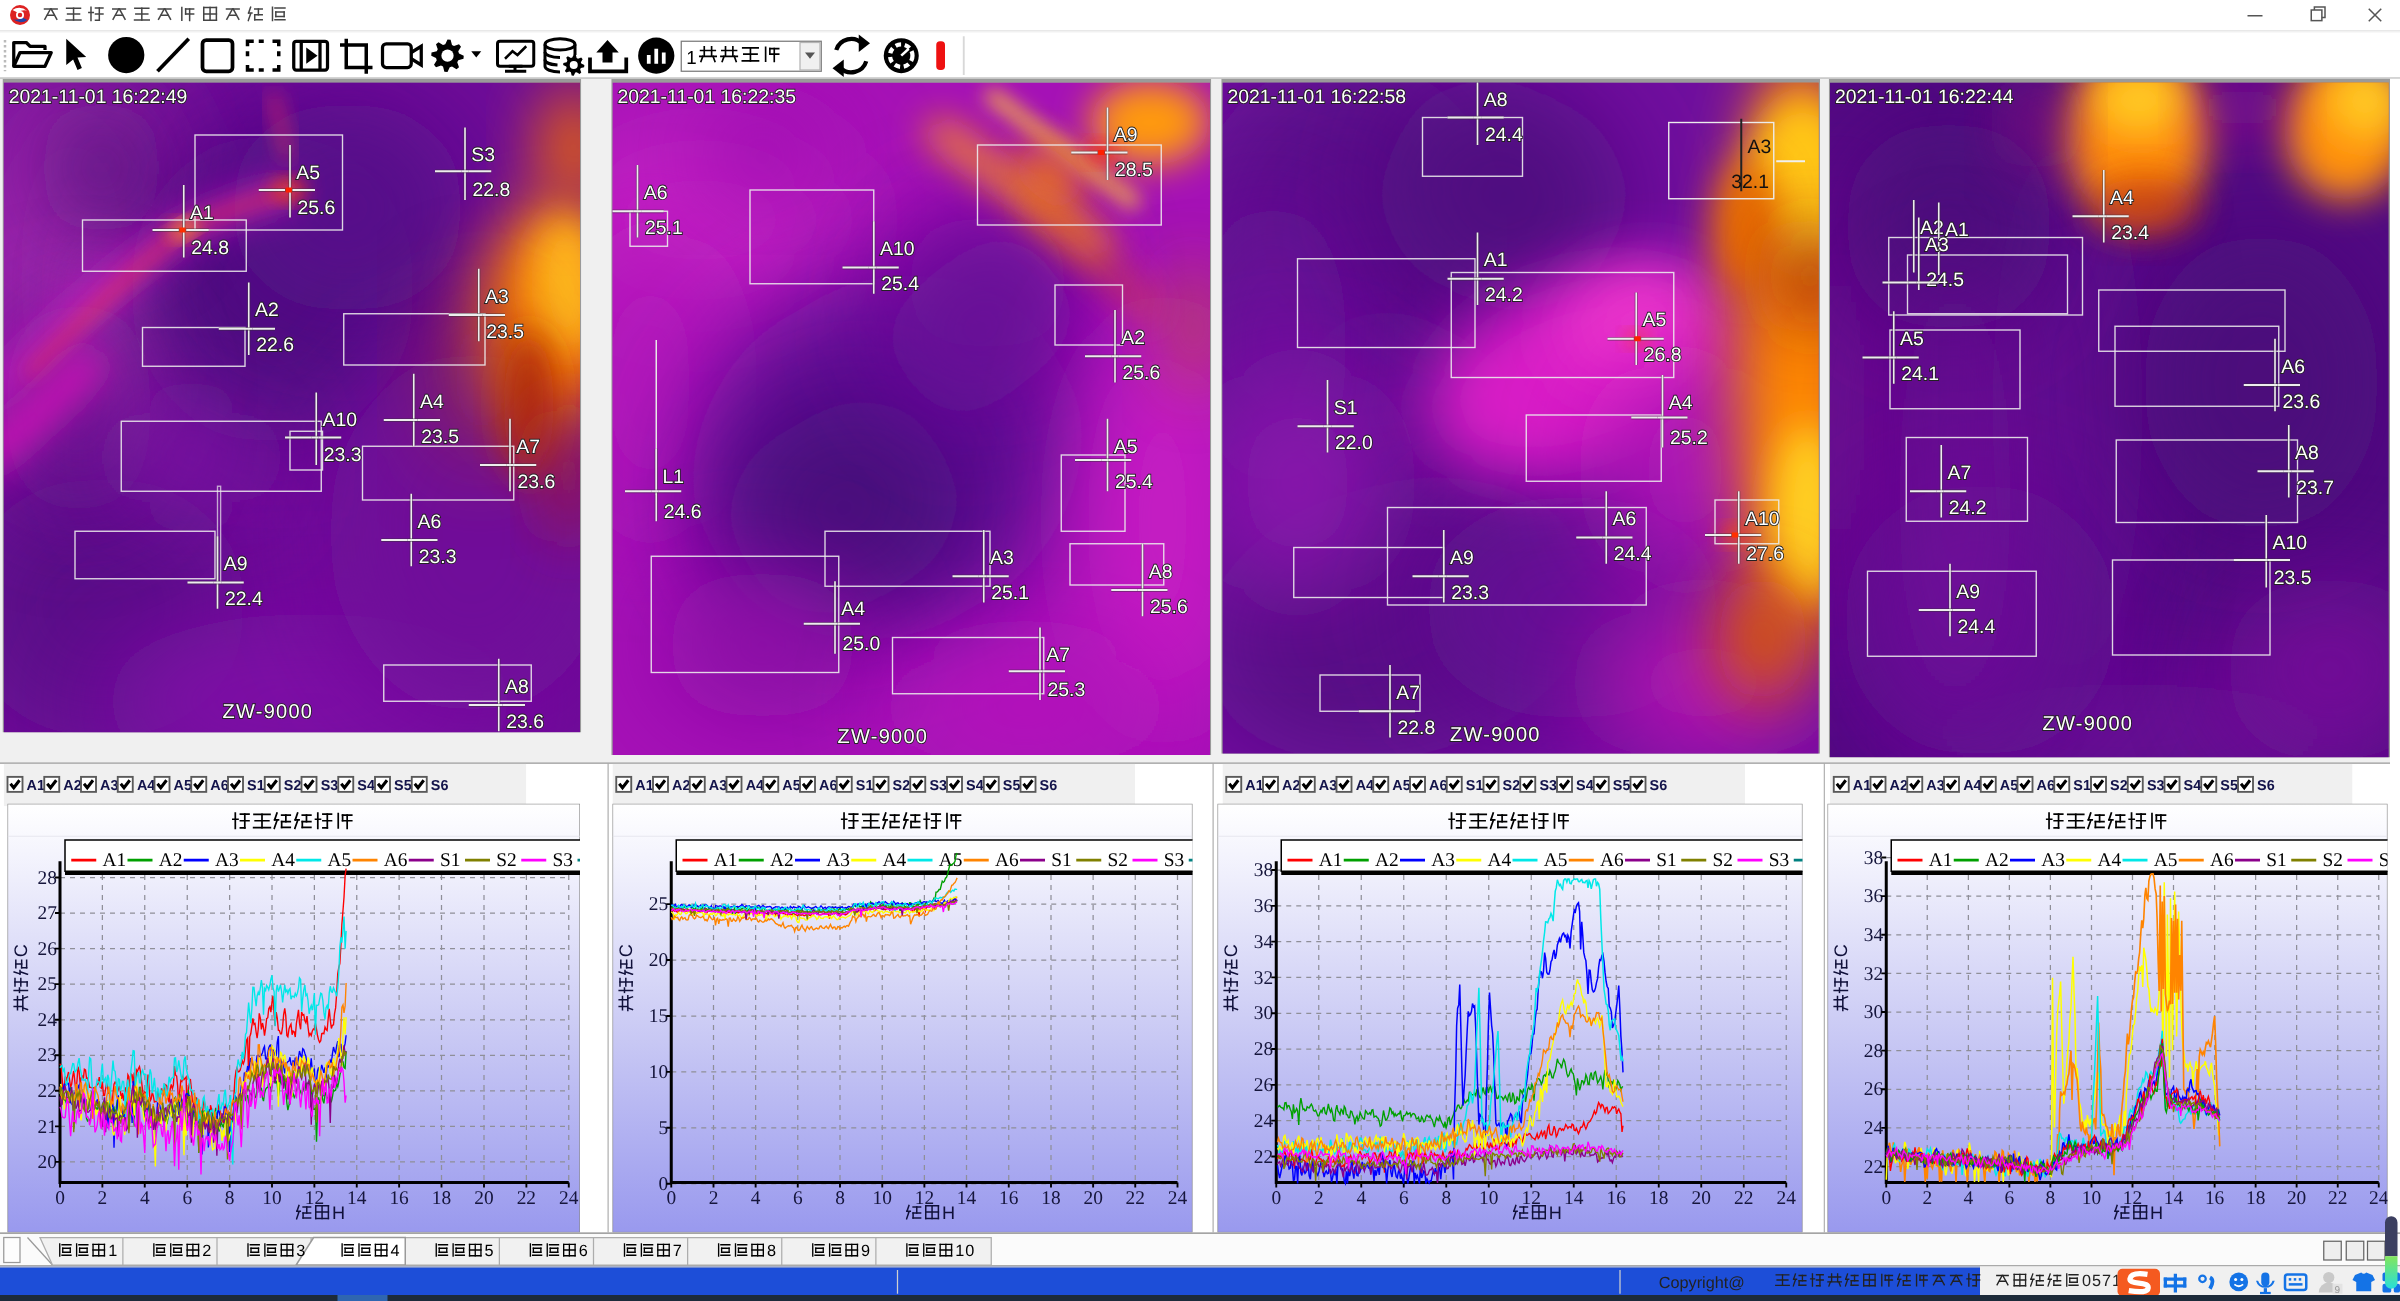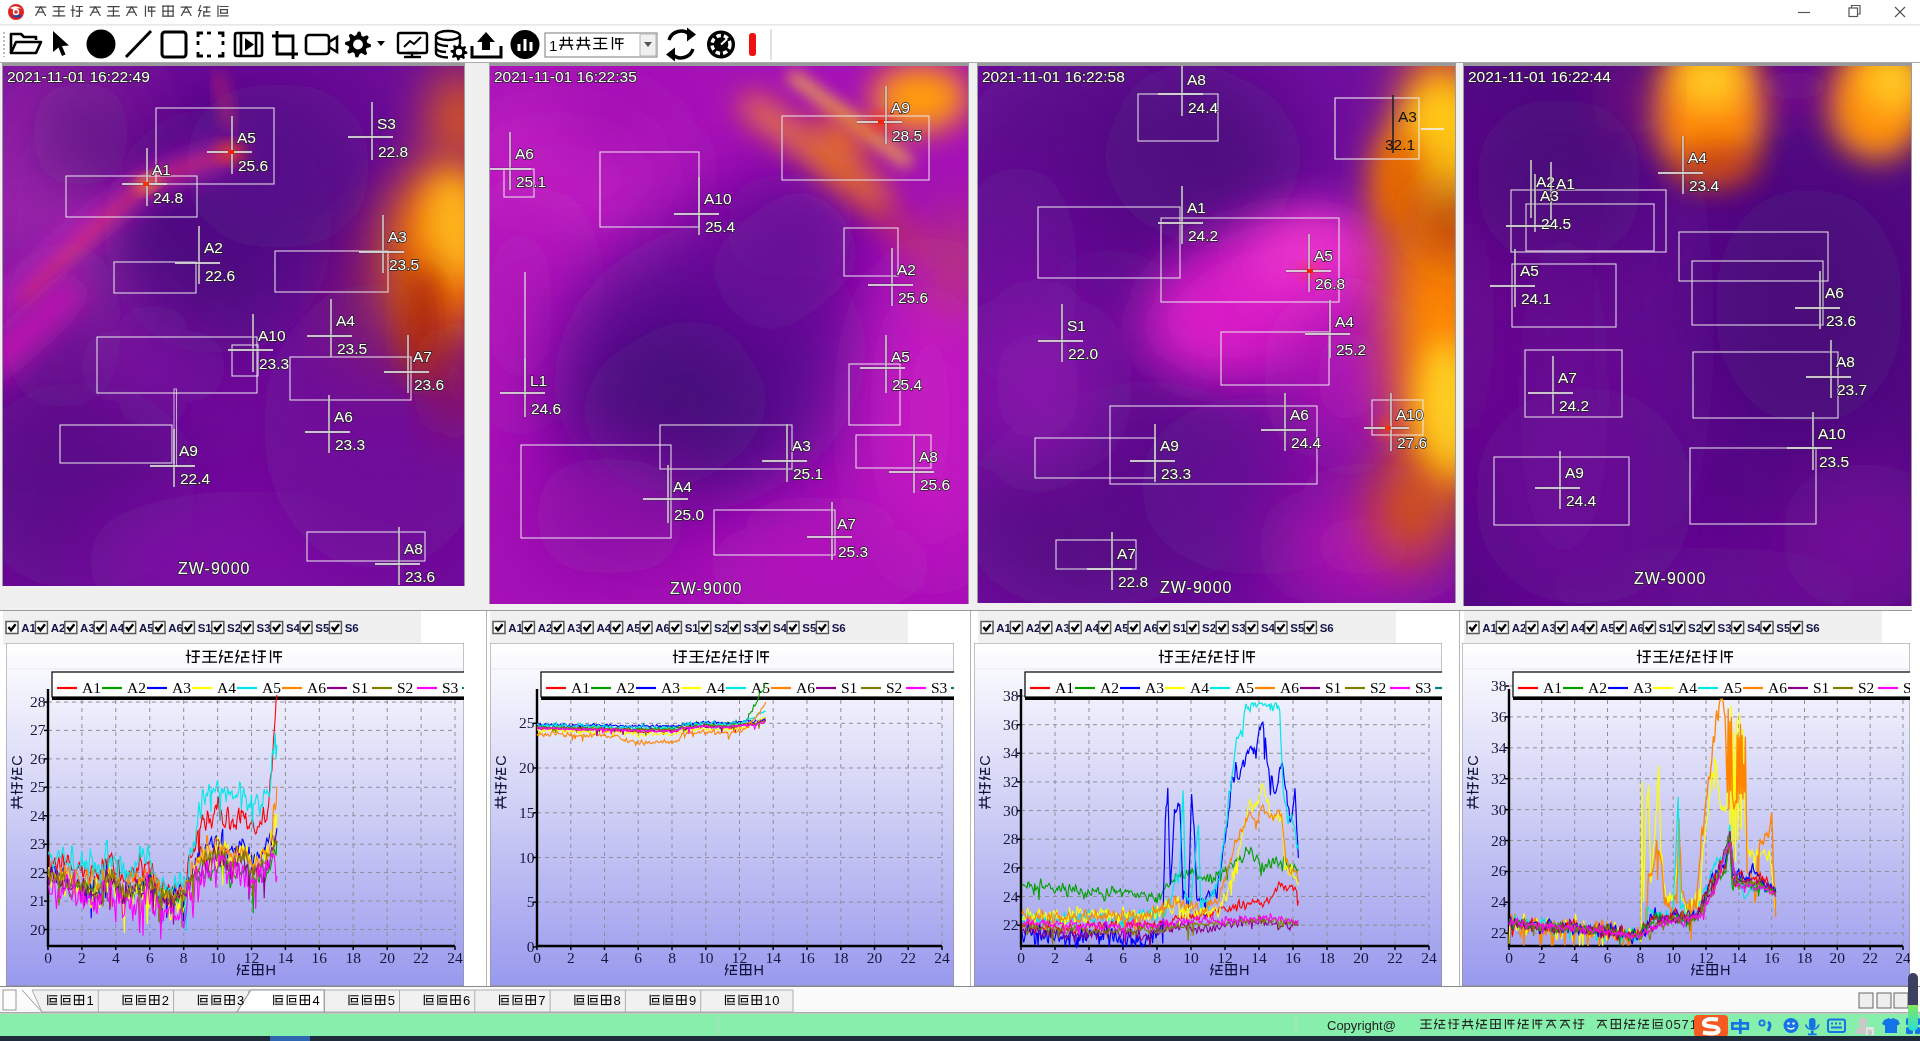--- a/index.html
+++ b/index.html
@@ -2,21 +2,21 @@
 <html><head><meta charset="utf-8">
 <style>
 * { margin:0; padding:0; box-sizing:border-box; }
 html,body { width:1920px; height:1041px; overflow:hidden; background:#f0f0f0;
   font-family:"Liberation Sans", sans-serif; }
 #titlebar { position:absolute; left:0; top:0; width:1920px; height:25px; background:#ffffff; border-bottom:1px solid #e8e8e8;}
 #toolbar { position:absolute; left:0; top:26px; width:1920px; height:37px; background:#ffffff; border-bottom:1px solid #aaa;}
 #main { position:absolute; left:0; top:63px; width:1920px; height:924px; background:#f0f0f0; }
 .abs { position:absolute; }
 #tabrow { position:absolute; left:0; top:986px; width:1920px; height:27px; background:#fbfbfb; border-top:1px solid #888; }
-#statusbar { position:absolute; left:0; top:1013px; width:1920px; height:23px; background:#86efac; border-top:1px solid #c8c8c8;}
+#statusbar { position:absolute; left:0; top:1013px; width:1584px; height:23px; background:#1d4ed8; border-top:1px solid #c8c8c8;}
 #taskstrip { position:absolute; left:0; top:1036px; width:1920px; height:5px; background:#1d2b3a; }
 </style></head><body>
 <div id="titlebar">
     <svg width="1920" height="25" style="position:absolute;left:0;top:0">
       <circle cx="16" cy="12" r="8" fill="#d22"></circle>
       <path d="M10 8 Q16 4 22 9 Q19 7 14 10 Z" fill="#fff"></path>
       <path d="M22 16 Q16 20 10 15 Q13 17 18 14 Z" fill="#24a"></path>
       <circle cx="16" cy="12" r="3.2" fill="#fff"></circle>
       <circle cx="16" cy="12" r="1.8" fill="#d22"></circle>
       <use href="#g181bf3" x="34.0" y="4.5" width="13.3" height="13.3" color="#444"></use>

